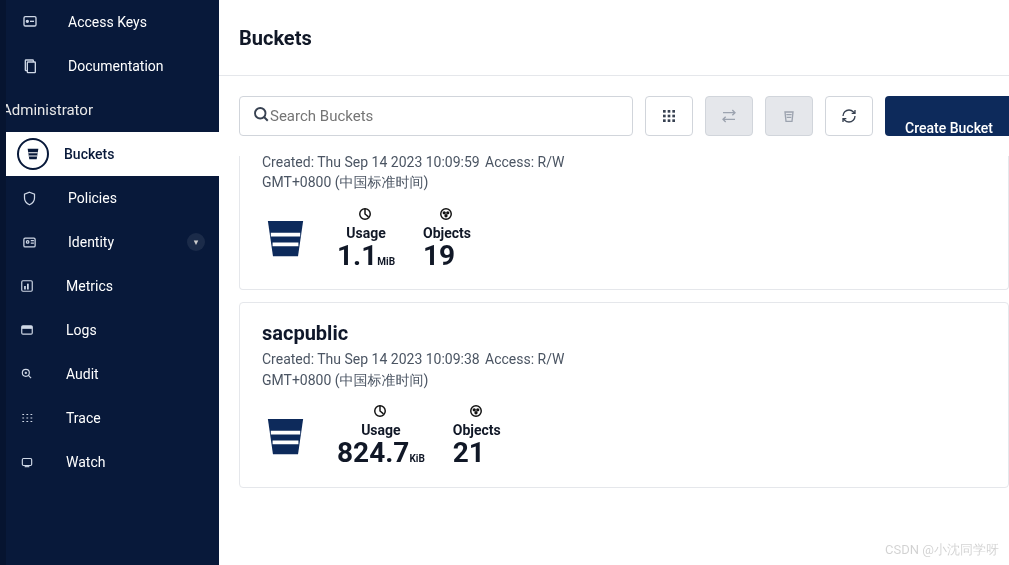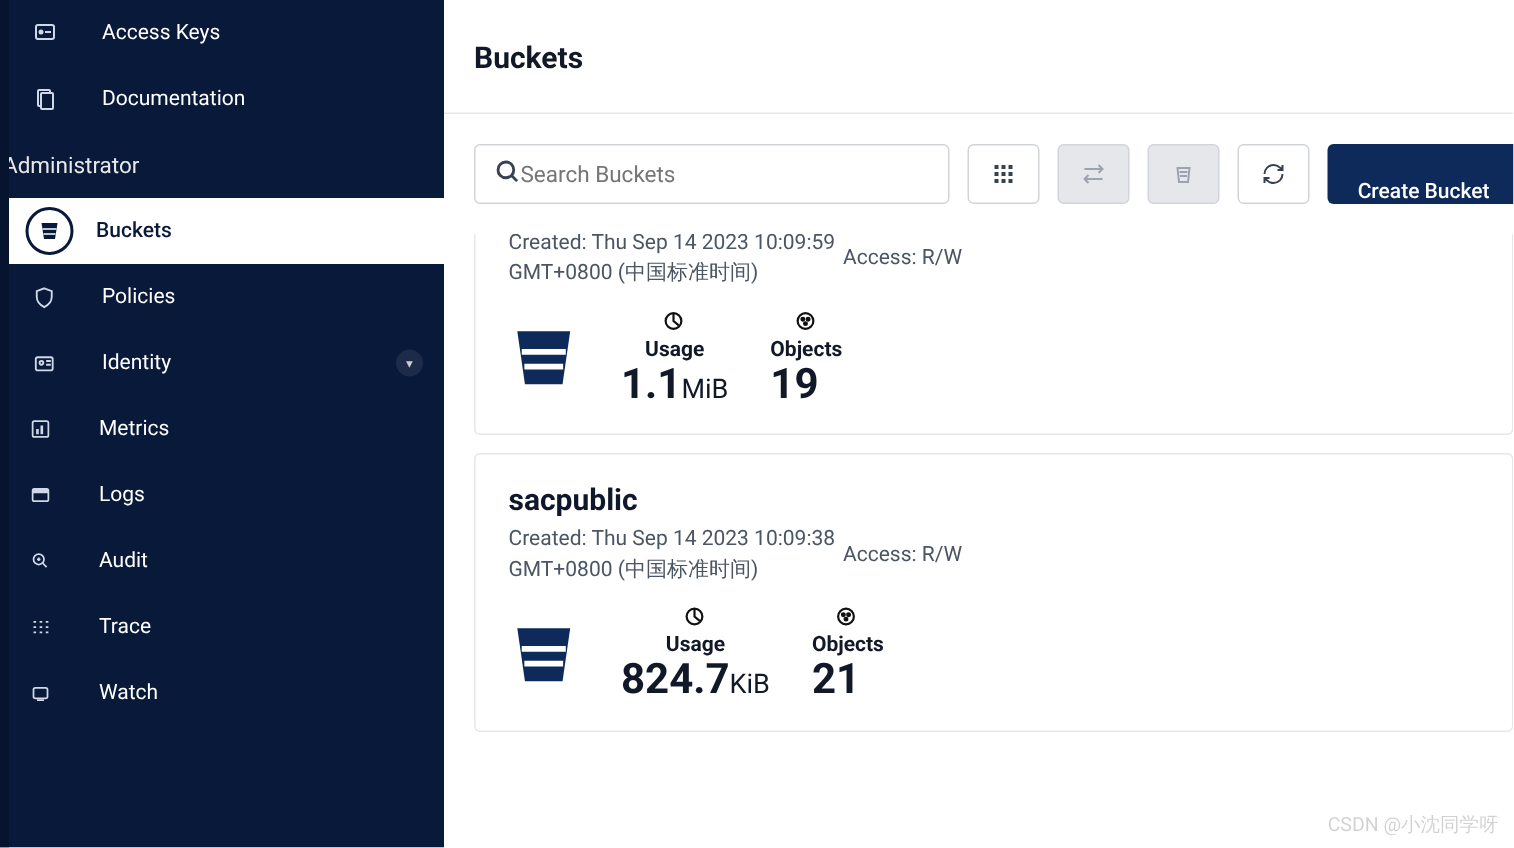--- a/index.html
+++ b/index.html
@@ -1,19 +1,19 @@
 <!DOCTYPE html>
 <html><head>
   <meta charset="utf-8">
   <style>
     * { margin:0; padding:0; box-sizing:border-box; font-family:-apple-system,BlinkMacSystemFont,"Segoe UI",Roboto,sans-serif; }
     body { width:1009px; height:565px; overflow:hidden; display:flex; background:#fff; }
 
     
-    .sidebar { width:296px; height:100%; background:#08193a; color:#fff; font-size:14px; position:relative; }
+    .sidebar { width:219px; height:100%; background:#08193a; color:#fff; font-size:14px; position:relative; }
     .sidebar-item { display:flex; align-items:center; height:44px; padding-left:22px; cursor:pointer; }
     .sidebar-item .icon-wrap { width:46px; display:flex; align-items:center; }
     .sidebar-item span.lbl { flex:1; }
     .sidebar-item.section-title { font-size:15px; font-weight:400; color:#e8e8e8; cursor:default; padding-left:2px; height:44px; }
     .sidebar-item.active { background:#fff; color:#08193a; border-top-left-radius:0; }
     .sidebar .active-pill { width:32px; height:32px; border:2px solid #08193a; border-radius:50%; display:flex; align-items:center; justify-content:center; margin-left:-5px; margin-right:15px;}
     .sidebar .chev { width:18px; height:18px; border-radius:50%; background:rgba(255,255,255,0.08); display:flex; align-items:center; justify-content:center; margin-right:14px; font-size:9px; color:#ccc;}
     .sub { padding-left:20px; }
     .sidebar svg { display:block; }
     .vbar { position:absolute; left:0; top:0; width:6px; height:100%; background:#061430; }
@@ -29,30 +29,30 @@
     .icon-btn { width:48px; height:40px; border:1px solid #d1d5db; border-radius:4px; background:#fff; display:flex; align-items:center; justify-content:center; cursor:pointer; color:#374151; }
     .icon-btn.disabled { background:#e5e7eb; color:#9ca3af; cursor:not-allowed; }
     .primary-btn { height:40px; background:#0d2a5b; color:#fff; border:none; border-radius:4px 0 0 4px; padding:0 16px 0 20px; font-size:14px; font-weight:500; display:flex; align-items:flex-end; gap:12px; cursor:pointer; }
 
     
     .cards { flex:1; overflow-y:auto; padding:0 0 20px 20px; }
 
     .card { border:1px solid #e5e7eb; border-radius:4px; margin-bottom:12px; padding-bottom:18px; }
     .card-top { padding:0 22px; }
     .card h2 { font-size:20px; font-weight:700; color:#0f172a; margin-bottom:4px; }
-    .meta-row { display:flex;align-items:center; }
+    .meta-row { display:flex; }
     .meta-col { color:#4b5563; font-size:14px; line-height:1.45; }
     .meta-col.left { width:223px; }
     .stats { display:flex; align-items:center; padding:14px 22px 0 22px; gap:28px; }
     .bucket-ico { width:47px; height:47px; }
     .stat {  }
     .stat-label { display:flex; align-items:center; gap:4px; font-size:14px; font-weight:700; color:#111827;flex-direction:column; }
     .stat-label svg { margin-right:2px; }
     .stat-val { font-size:28px; font-weight:700; color:#111827; line-height:1.1; }
-    .stat-val .unit { font-size:18px; font-weight:400; }
+    .stat-val .unit { font-size:10px; font-weight:700; }
 
     .watermark { position:fixed; right:10px; bottom:6px; color:rgba(0,0,0,0.18); font-size:13px; pointer-events:none;}
   </style>
 </head>
 <body>
 
 <div class="sidebar">
   <div class="vbar"></div>
 
   <div class="sidebar-item">

